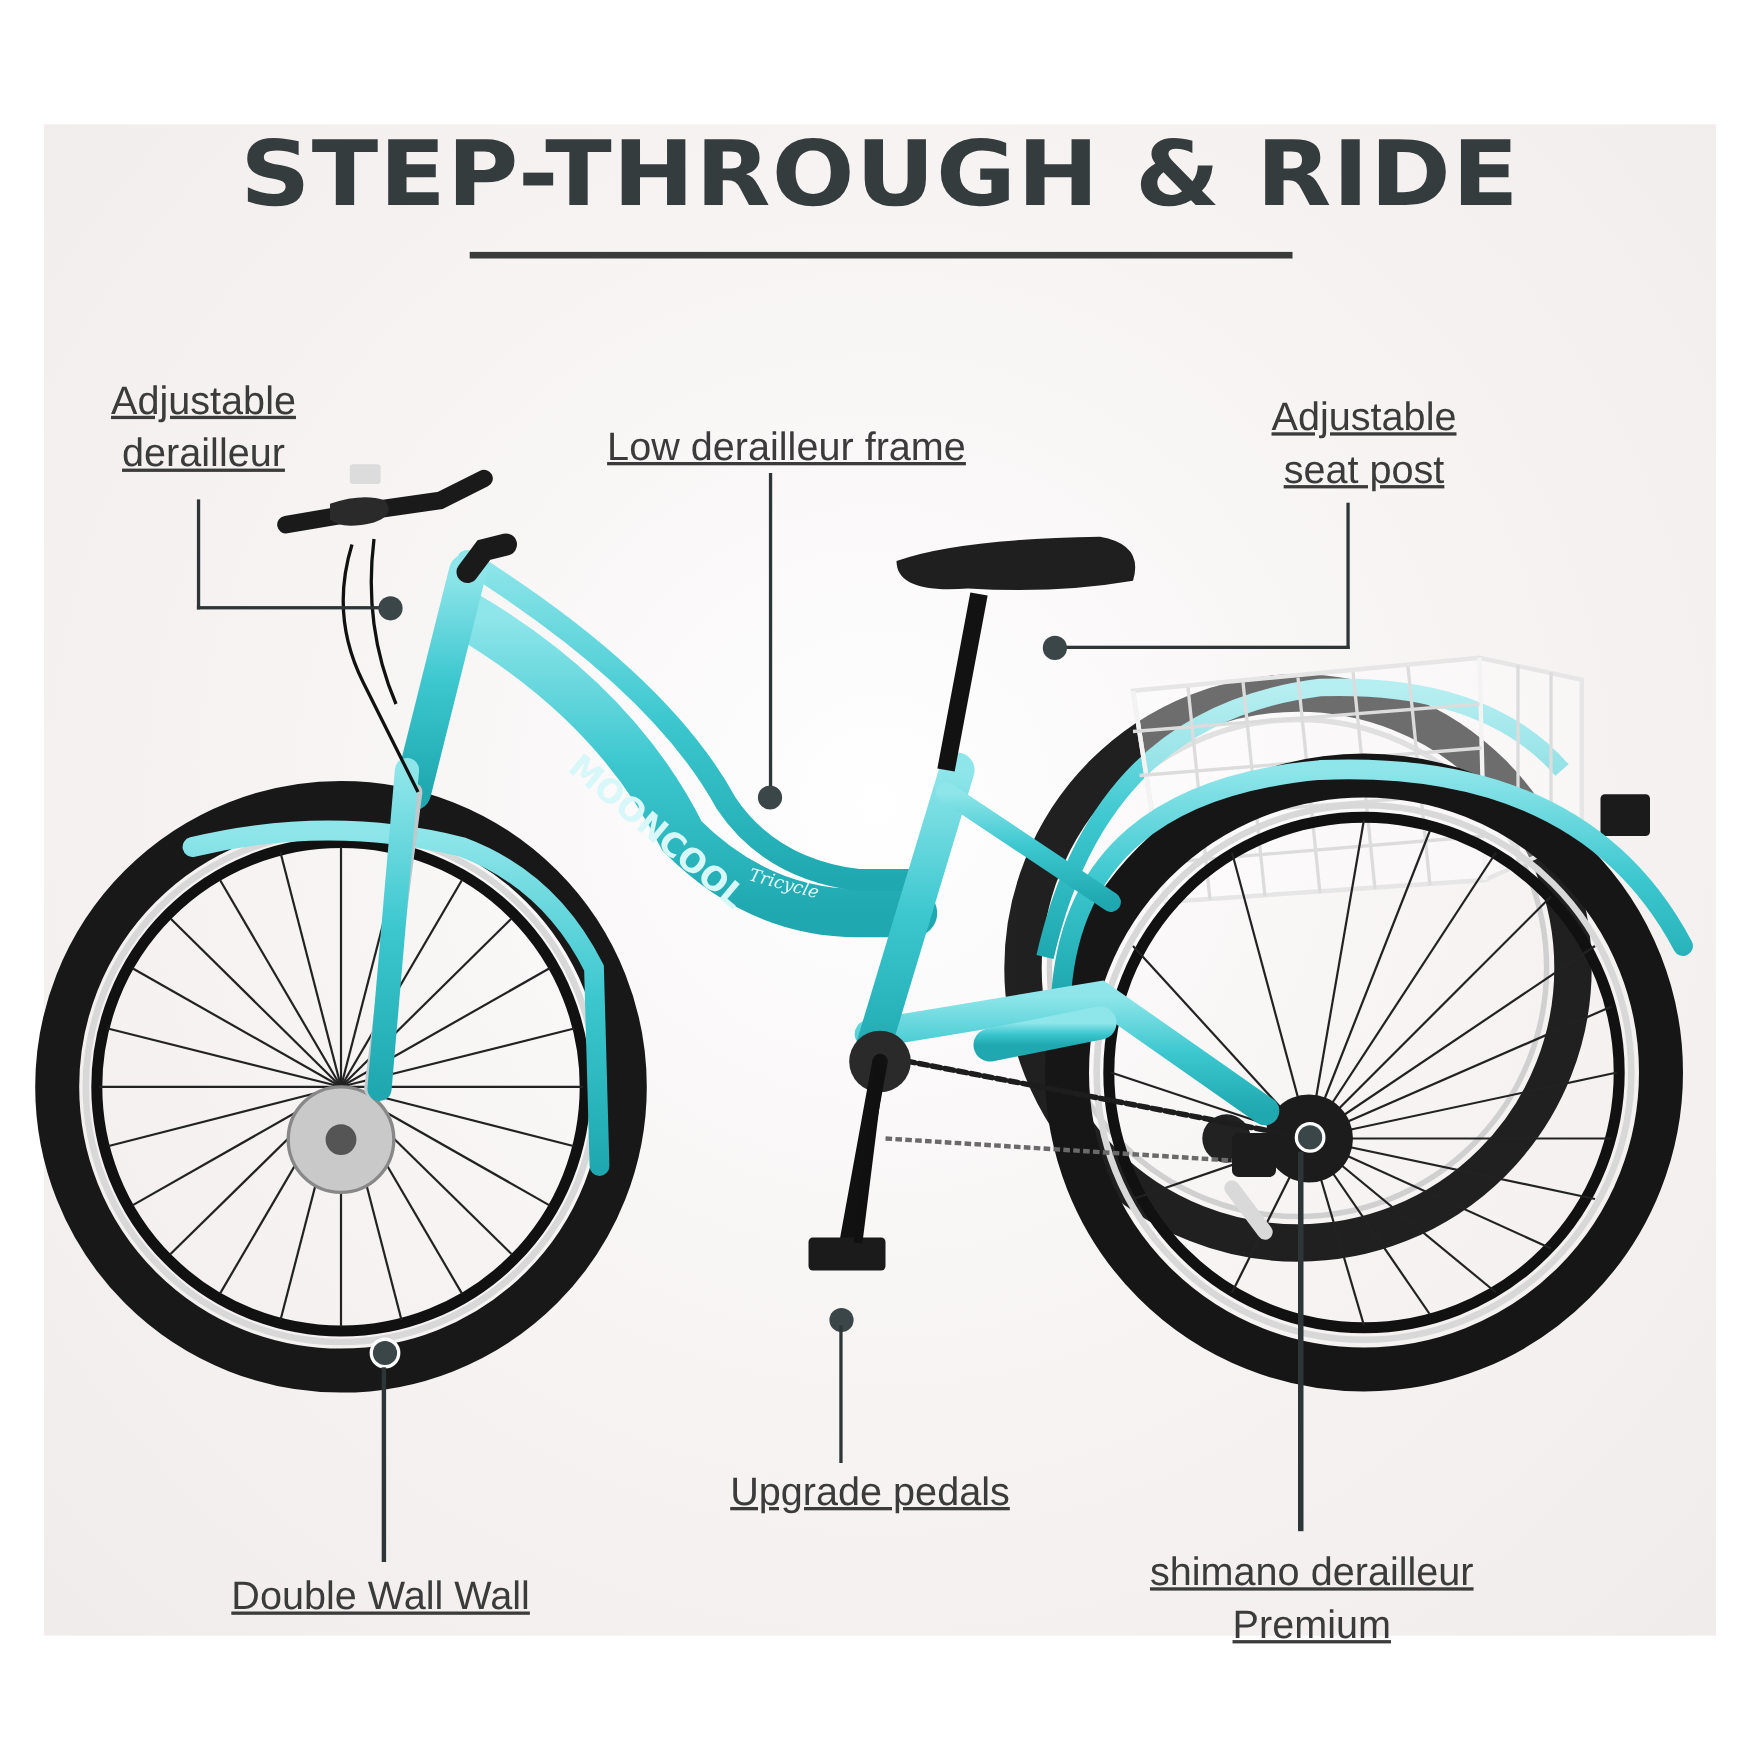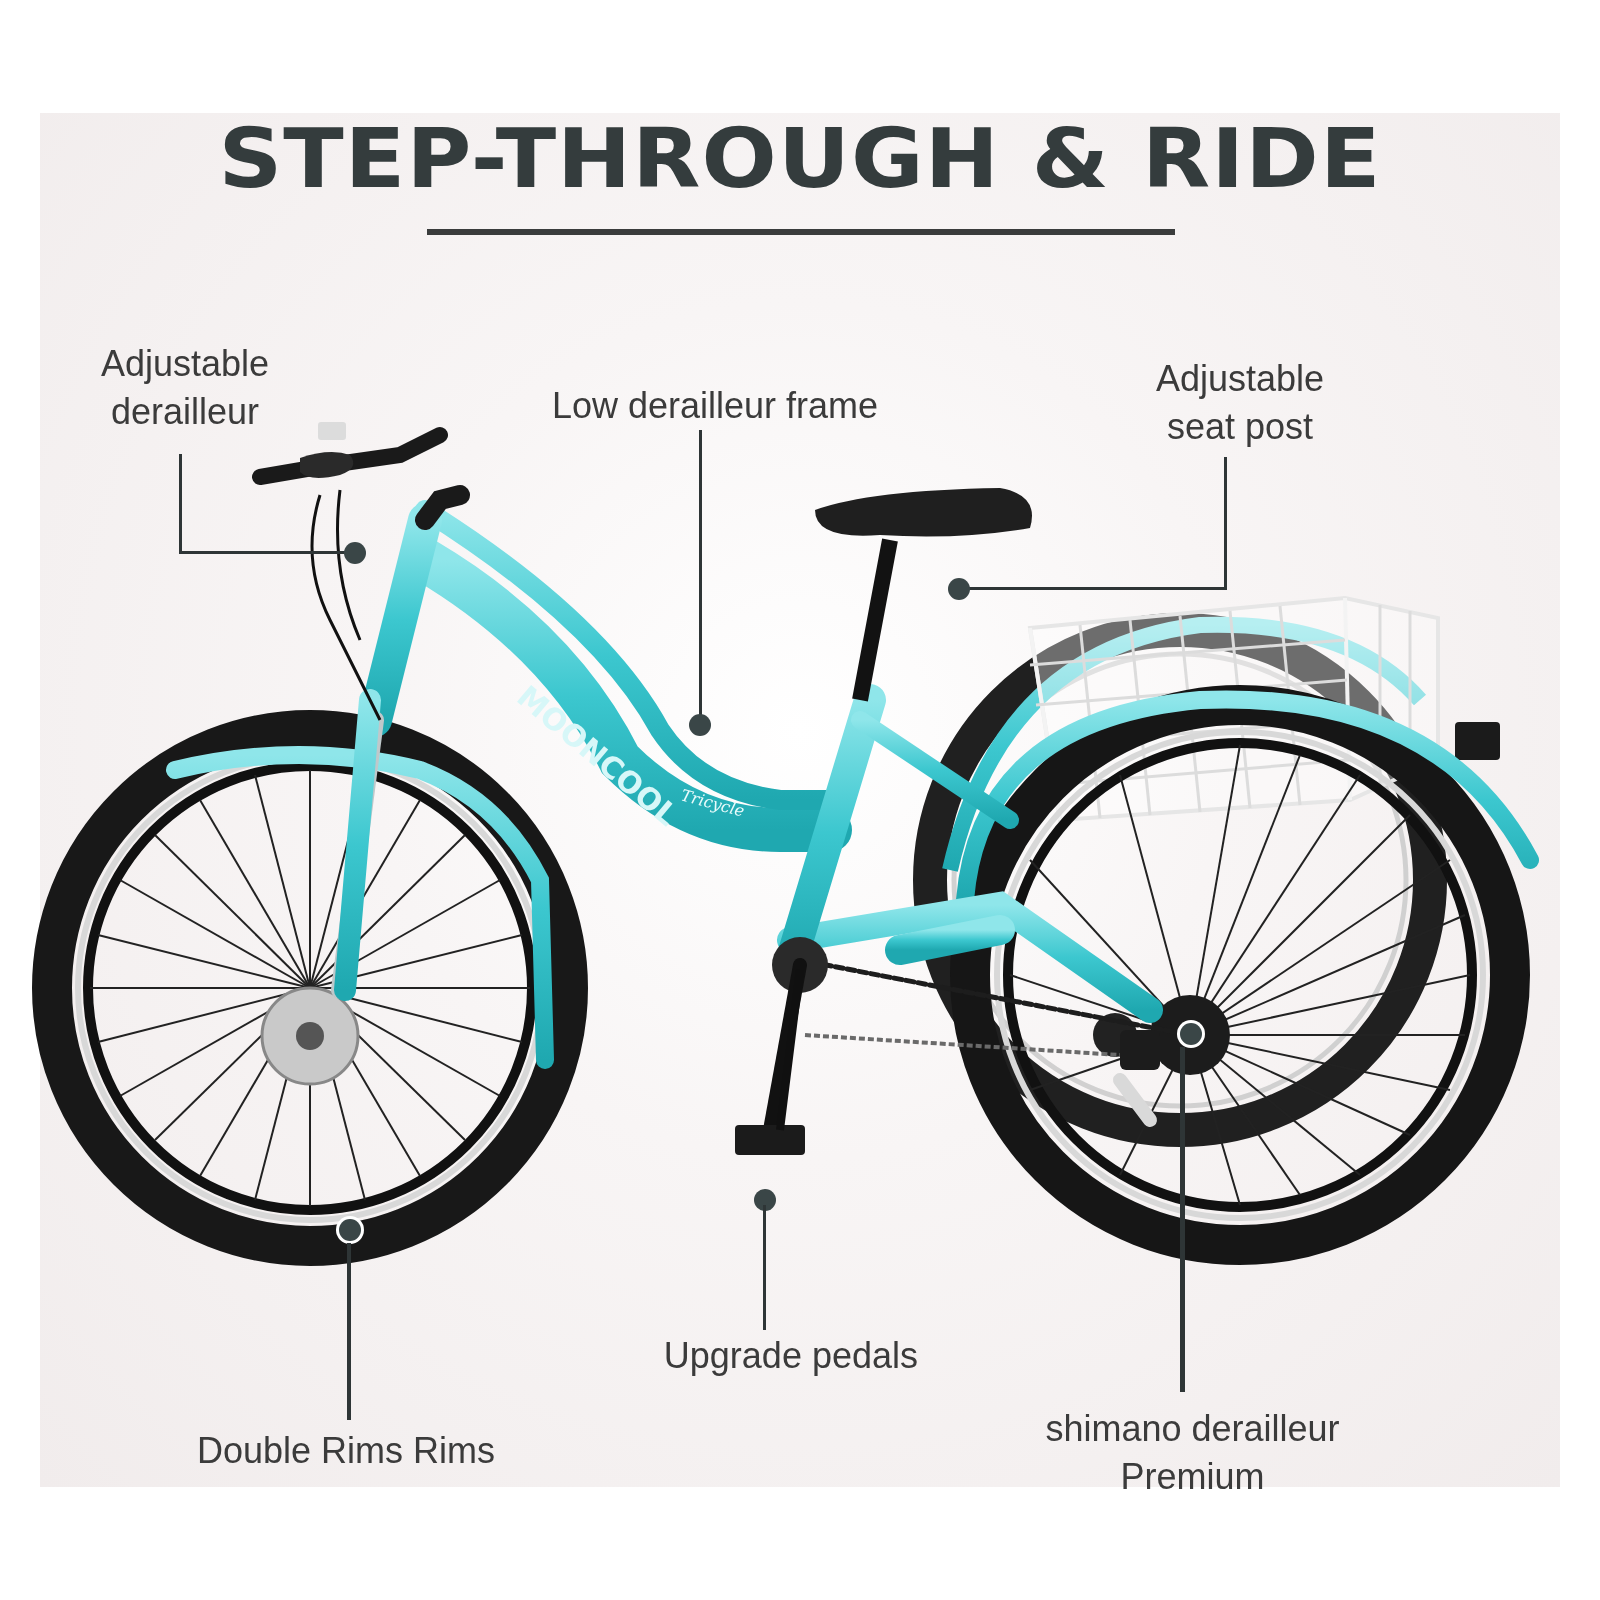--- a/index.html
+++ b/index.html
@@ -3,21 +3,21 @@
 <meta charset="utf-8">
 <style>
   html, body { margin:0; padding:0; }
   body { width:1600px; height:1600px; background:#ffffff; position:relative; overflow:hidden; font-family:"Liberation Sans", sans-serif; }
   .panel { position:absolute; left:40px; top:113px; width:1520px; height:1374px;
     background: radial-gradient(ellipse at 50% 45%, #ffffff 0%, #f8f5f5 40%, #f1ecec 100%); }
   .headline { position:absolute; left:0; top:118px; width:1600px; text-align:center;
     font-family:"DejaVu Sans", sans-serif; font-weight:bold; font-size:82px; letter-spacing:1px;
     color:#343c3d; transform:scaleX(1.08); transform-origin:50% 50%; line-height:1; }
   .rule { position:absolute; left:427px; top:229px; width:748px; height:6px; background:#3a3c3c; }
-  .label { position:absolute; color:#3b3b3b; font-size:36px; line-height:48px; text-align:center; white-space:nowrap; }
+  .label { position:absolute; color:#3b3b3b; font-size:36px; line-height:48px; text-align:center; white-space:nowrap;text-decoration:underline; }
   .line { position:absolute; background:#2e3536; }
   .dot { position:absolute; width:22px; height:22px; border-radius:50%; background:#3a4647; border:0; }
   .dot.ring { box-shadow:0 0 0 3px #ffffff; }
   svg.bike { position:absolute; left:0; top:0; }
 </style>
 </head>
 <body>
 
 <div class="panel"></div>
 
@@ -184,21 +184,21 @@
 <div class="label" style="left:1140px; top:355px; width:200px;">
   <div>Adjustable</div>
   <div>seat post</div>
 </div>
 <div class="line" style="left:1224px; top:457px; width:3px; height:133px;"></div>
 <div class="line" style="left:963px; top:587px; width:264px; height:3px;"></div>
 <div class="dot" style="left:948px; top:578px;"></div>
 
 <div class="dot ring" style="left:339px; top:1219px;"></div>
 <div class="line" style="left:347px; top:1243px; width:4px; height:177px;"></div>
-<div class="label" style="left:176px; top:1427px; width:340px;">Double Rims Rims</div>
+<div class="label" style="left:176px; top:1427px; width:340px;">Double Wall Wall</div>
 
 <div class="dot" style="left:754px; top:1189px;"></div>
 <div class="line" style="left:763px; top:1205px; width:3px; height:125px;"></div>
 <div class="label" style="left:628px; top:1332px; width:290px;text-align:right;">Upgrade pedals</div>
 
 <div class="dot ring" style="left:1180px; top:1023px;"></div>
 <div class="line" style="left:1180px; top:1047px; width:5px; height:345px;"></div>
 <div class="label" style="left:1020px; top:1405px; width:345px;">
   <div>shimano derailleur</div>
   <div>Premium</div>

